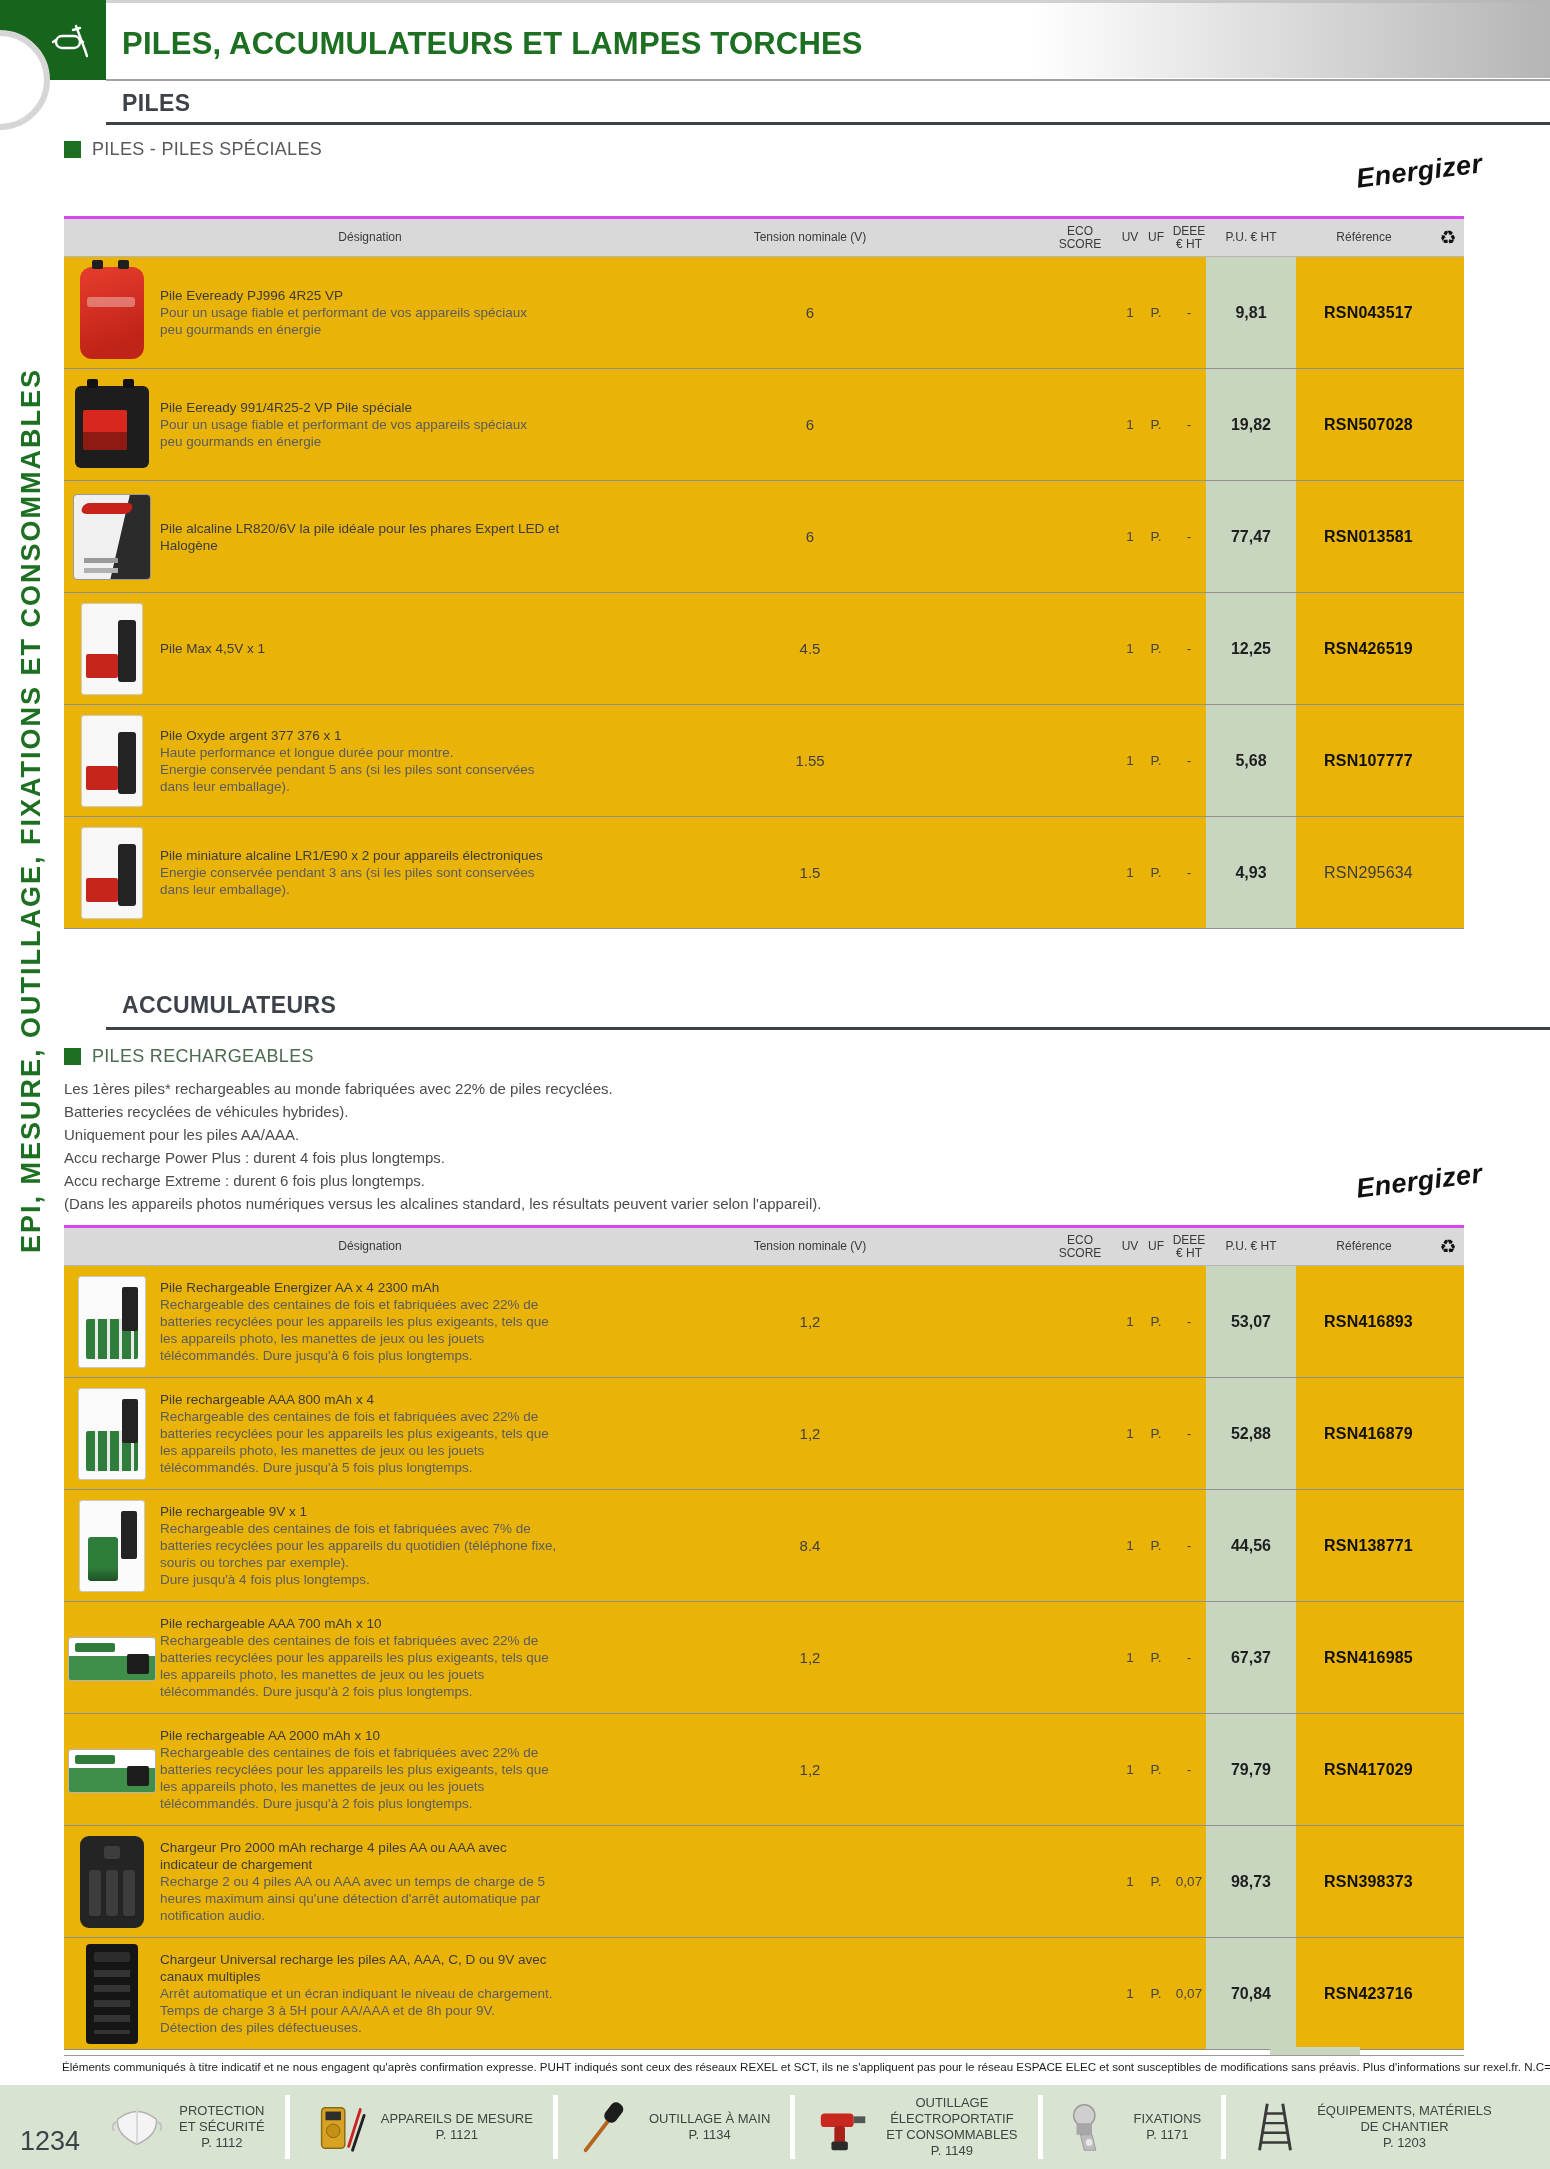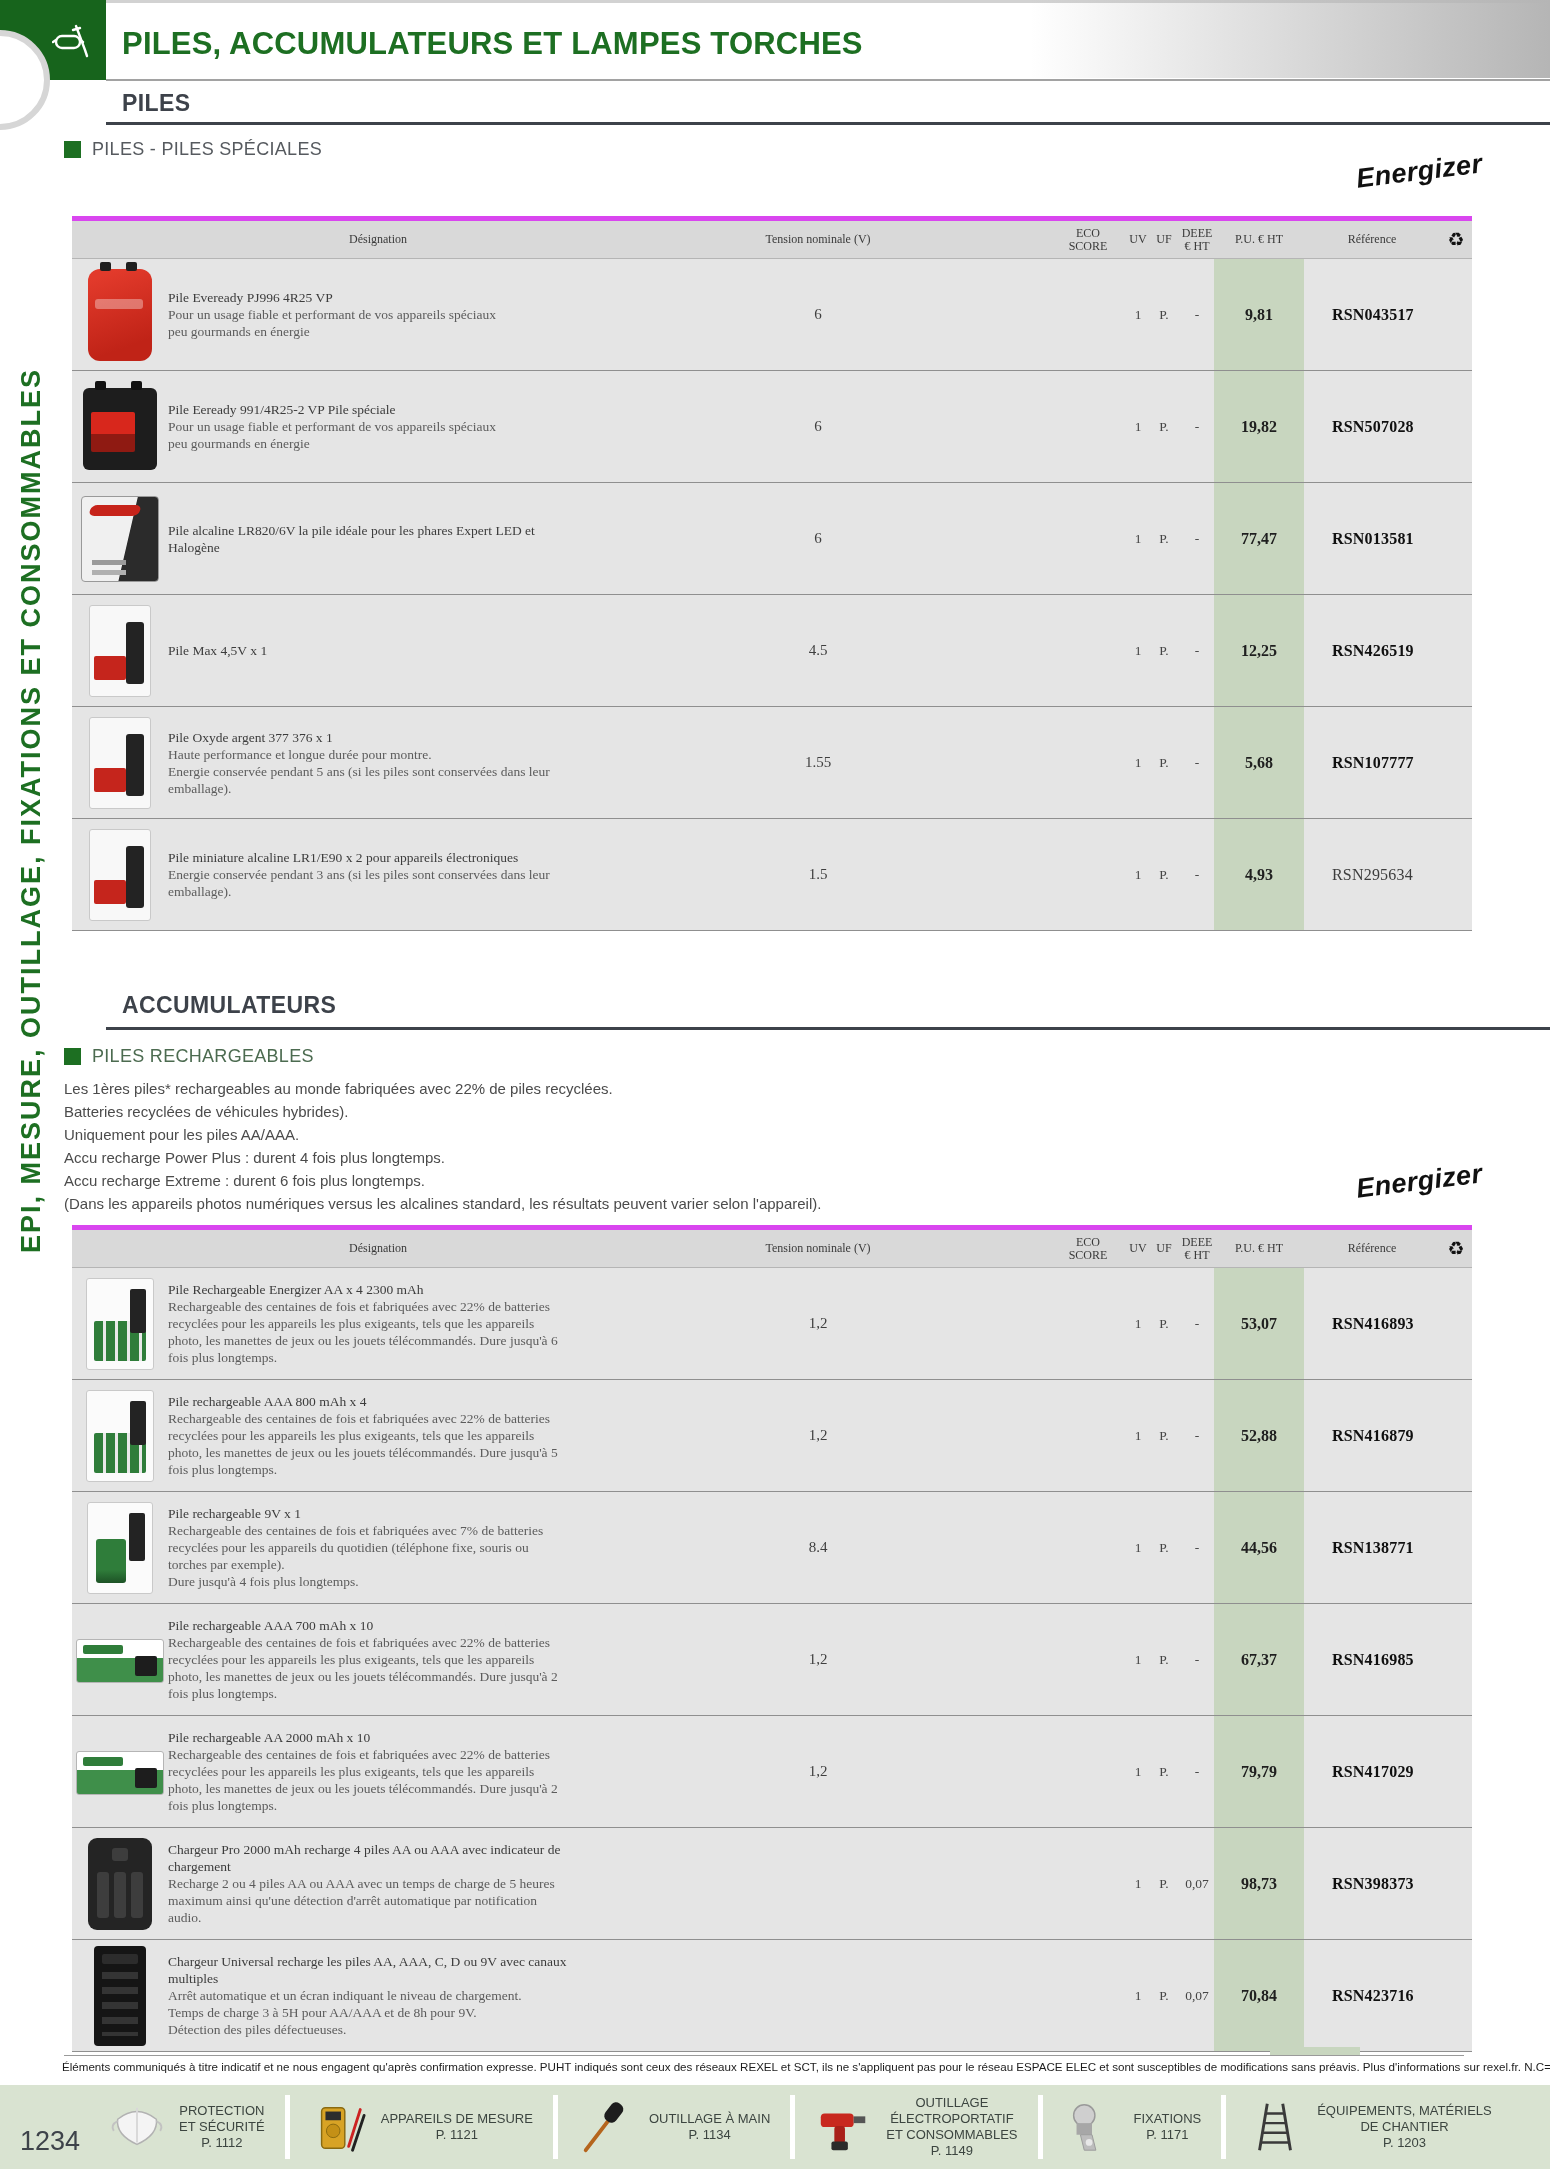--- a/index.html
+++ b/index.html
@@ -40,29 +40,29 @@
 
   
   .side-text {
     position:absolute; left:8px; top:360px; height:900px; width:46px;
     writing-mode:vertical-rl; transform:rotate(180deg);
     display:flex; align-items:center; justify-content:center;
     font-size:27px; font-weight:700; letter-spacing:2px; color:#1d6f22; white-space:nowrap;
   }
 
   
-  .ptable { position:absolute; left:72px; width:1400px; border-top:5px solid #d946ef;font-family:Liberation Serif, serif; }
+  .ptable { position:absolute; left:64px; width:1400px; border-top:3px solid #d946ef; }
   #table1 { top:216px; }
   #table2 { top:1225px; }
   .trow { display:grid; grid-template-columns:96px 420px 460px 80px 20px 32px 34px 90px 136px 32px; }
   .thead { background:#d9d9d9; height:38px; border-bottom:1px solid #b5b5b5; }
   .hcell { display:flex; align-items:center; justify-content:center; text-align:center;
            font-size:12px; color:#3a3a3a; line-height:13px; white-space:pre-line; }
   .hcell.recyh { font-size:19px; color:#111; }
-  .prow { min-height:112px; border-bottom:1px solid #8f8f8f; background:#e5e5e5; }
+  .prow { min-height:112px; border-bottom:1px solid #8f8f8f; background:#eab308; }
   .cell { display:flex; align-items:center; justify-content:center; font-size:15px; color:#3f3f3f; }
   .cell.desig { flex-direction:column; align-items:flex-start; justify-content:center; padding:8px 18px 8px 0; }
   .ptitle, .pdesc { font-size:13.5px; line-height:17px; }
   .ptitle { color:#3c3c3c; }
   .pdesc { color:#5c5c5c; white-space:pre-line; }
   .cell.small { font-size:13.5px; color:#454545; }
   .cell.price { background:#c8d6bf; font-weight:700; font-size:16px; color:#1f1f1f; }
   .cell.ref { justify-content:flex-start; padding-left:28px; font-weight:700; font-size:16px; color:#101010; letter-spacing:0.2px; }
   .cell.ref.normal { font-weight:400; color:#3d3d3d; }
   .price-extension { position:absolute; left:1270px; top:2047px; width:90px; height:8px; background:#c8d6bf; }

